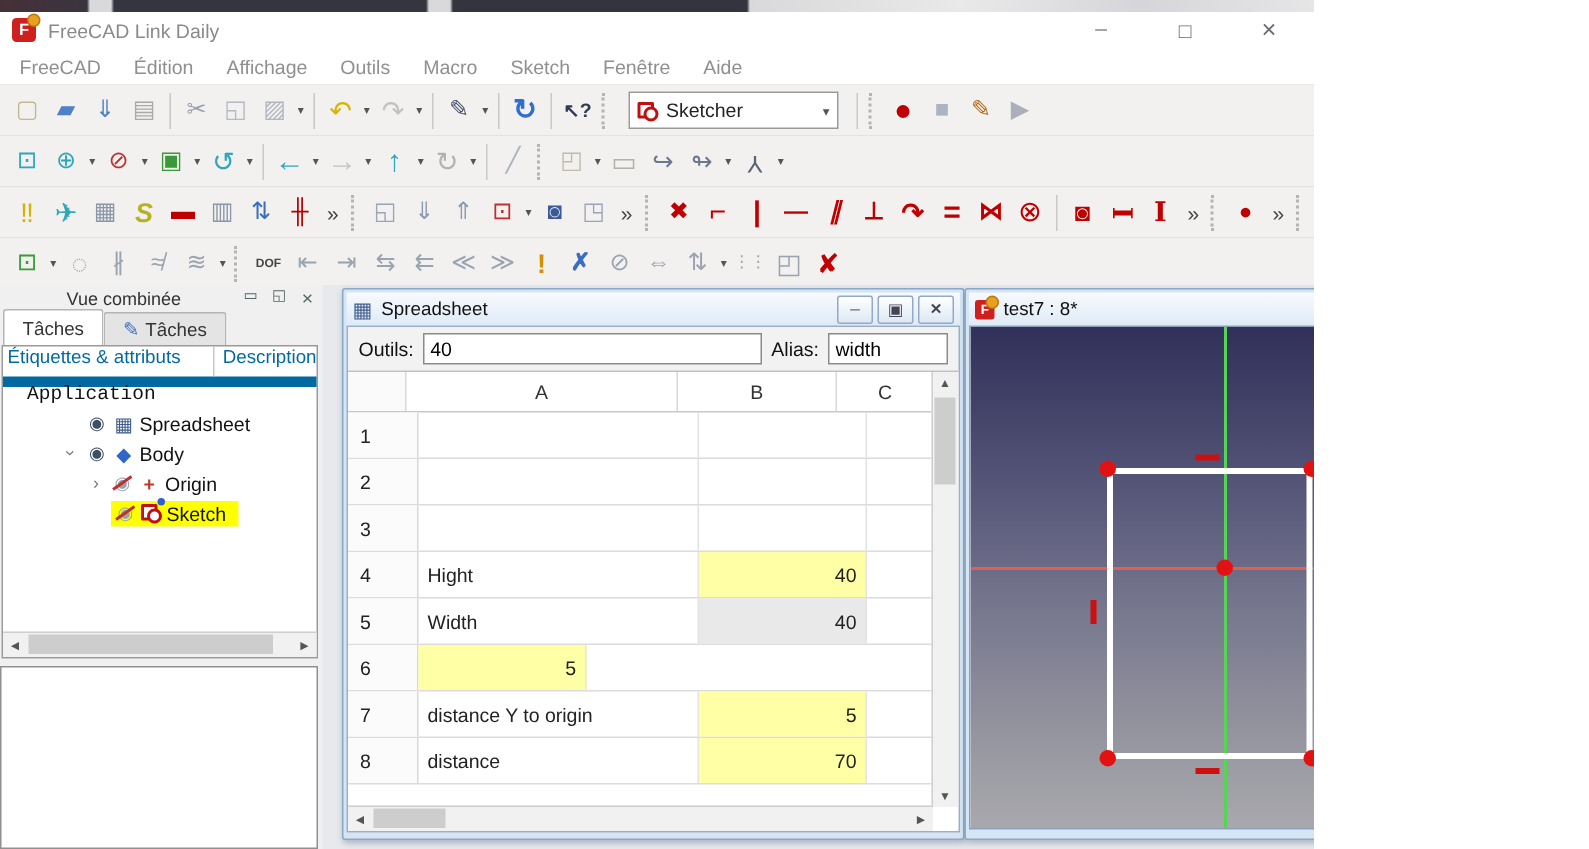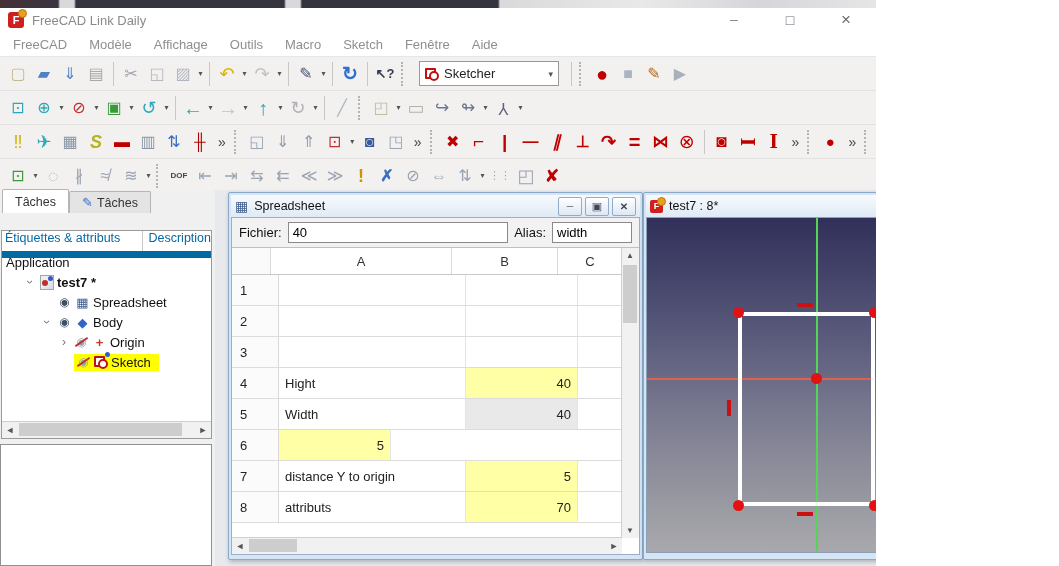--- a/index.html
+++ b/index.html
@@ -168,21 +168,21 @@
     <span class="title">FreeCAD Link Daily</span>
     <span class="winbtns">
       <span class="mwb gl-min"></span>
       <span class="mwb gl-max"></span>
       <span class="mwb gl-close"></span>
     </span>
   </div>
 
   <div class="menubar">
       <span class="menu-item">FreeCAD</span>
-      <span class="menu-item">Modèle</span>
+      <span class="menu-item">Édition</span>
       <span class="menu-item">Affichage</span>
       <span class="menu-item">Outils</span>
       <span class="menu-item">Macro</span>
       <span class="menu-item">Sketch</span>
       <span class="menu-item">Fenêtre</span>
       <span class="menu-item">Aide</span>
     </div>
 
   <div class="tb-row">
       <span class="tb-it">
@@ -639,42 +639,45 @@
       <span class="tb-it">
         <span class="tb-btn">
           <span class="g" style="color: rgb(192, 0, 0); font-size: 18px;">✘</span>
         </span>
       </span>
     </div>
 
   <div class="main">
 
     <div class="left-dock">
+      <div class="cv-header">
+        <span class="cv-title">Vue combinée</span>
+        <span class="cv-btns">
+          <span class="cv-btn gl-d1"></span>
+          <span class="cv-btn gl-d2"></span>
+          <span class="cv-btn gl-d3"></span>
+        </span>
+      </div>
       <div class="cv-tabs">
         <span class="cv-tab active">
           <span>Tâches</span>
         </span>
         <span class="cv-tab">
           <span class="pencil"></span>
           <span>Tâches</span>
         </span>
       </div>
       <div class="cv-content">
         <div class="cv-cols">
           <span class="cv-col1">Étiquettes &amp; attributs</span>
           <span class="cv-col2">Description</span>
         </div>
         <div class="tree">
-            <div class="tree-row" style="padding-left: 4px;">
+            <div class="tree-row" style="padding-left: 16px; font-family: Liberation Mono, monospace;">
               <span class="tlabel">Application</span>
-            </div>
-            <div class="tree-row" style="padding-left: 21px;">
-              <span class="tw open">›</span>
-              <span class="icon-doc"></span>
-              <span class="tlabel b">test7 *</span>
             </div>
             <div class="tree-row" style="padding-left: 38px;">
               <span class="tw-sp"></span>
               <span class="eye">◉</span>
               <span class="ticon" style="color: rgb(63, 94, 142);">▦</span>
               <span class="tlabel">Spreadsheet</span>
             </div>
             <div class="tree-row" style="padding-left: 38px;">
               <span class="tw open">›</span>
               <span class="eye">◉</span>
@@ -714,21 +717,21 @@
           <span class="ssicon"></span>
           <span>Spreadsheet</span>
           <span class="wbtns">
             <span class="wbtn gl-wmin"></span>
             <span class="wbtn gl-wmax"></span>
             <span class="wbtn gl-wclose"></span>
           </span>
         </div>
         <div class="win-body">
           <div class="formula-row">
-            <span class="flabel">Fichier:</span>
+            <span class="flabel">Outils:</span>
             <input class="finput" value="40" style="">
             <span class="flabel">Alias:</span>
             <input class="finput alias" value="width" style="">
           </div>
           <div class="ss-table">
             <div class="ss-head">
               <span class="ss-corner"></span>
               <span class="ss-colh ss-ca">A</span>
               <span class="ss-colh ss-cb">B</span>
               <span class="ss-colh ss-cc">C</span>
@@ -770,21 +773,21 @@
                   <span class="ss-c"></span>
                 </div>
                 <div class="ss-row">
                   <span class="ss-num">7</span>
                   <span class="ss-a">distance Y to origin</span>
                   <span class="ss-b yellow">5</span>
                   <span class="ss-c"></span>
                 </div>
                 <div class="ss-row">
                   <span class="ss-num">8</span>
-                  <span class="ss-a">attributs</span>
+                  <span class="ss-a">distance</span>
                   <span class="ss-b yellow">70</span>
                   <span class="ss-c"></span>
                 </div>
               </div>
             <div class="vscroll">
               <span class="vs-arrow" style="top:0">▲</span>
               <span class="vs-thumb" style="top:17px;height:58px"></span>
               <span class="vs-arrow" style="bottom:0">▼</span>
             </div>
             <div class="hscroll" style="right:17px">

